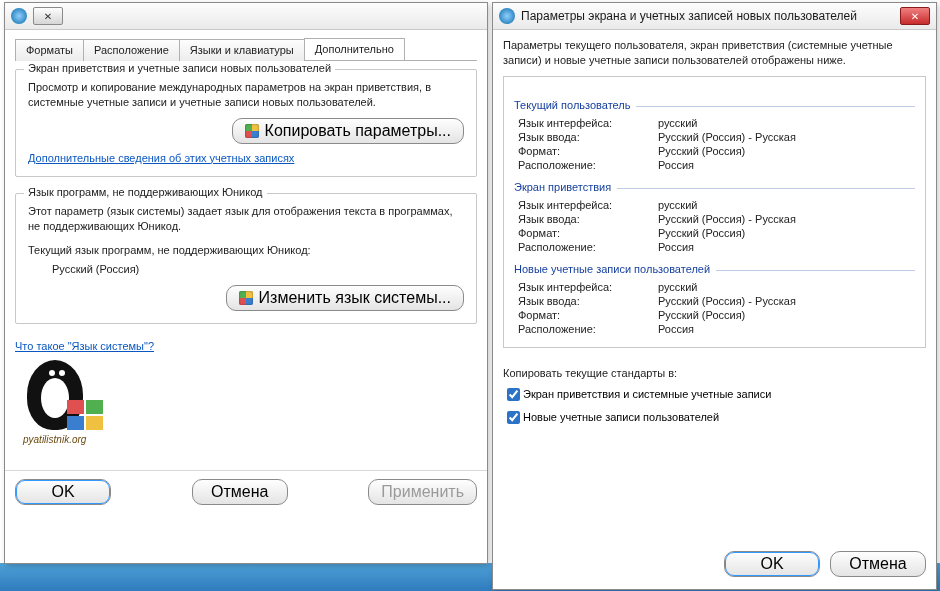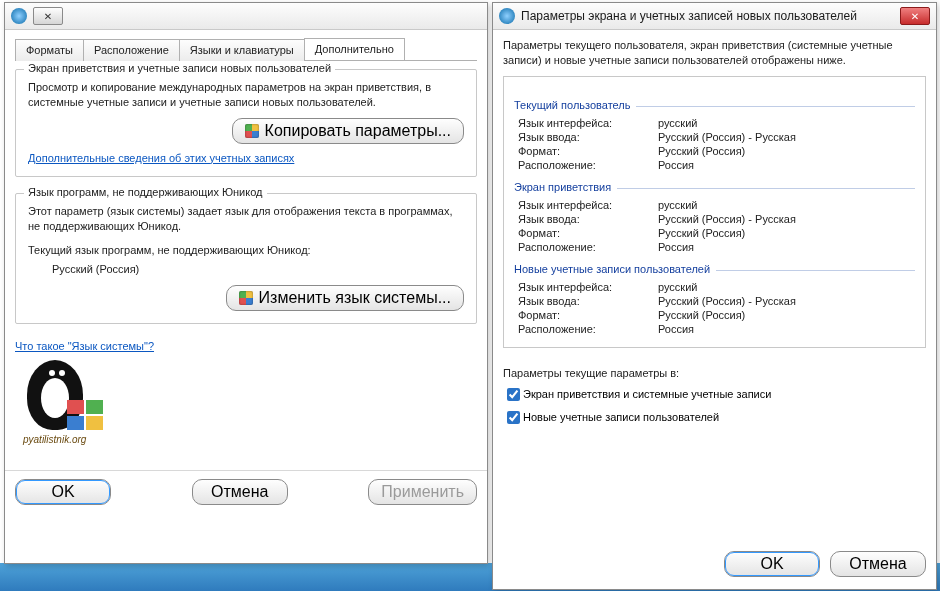--- a/index.html
+++ b/index.html
@@ -198,21 +198,21 @@
                 </div>
                 <div class="row">
                   <span class="k">Расположение:</span>
                   <span class="v">Россия</span>
                 </div>
               </div>
             </div>
           </div>
     </div>
 
-    <div style="margin-top:18px" class="plain">Параметры текущие параметры в:</div>
+    <div style="margin-top:18px" class="plain">Копировать текущие стандарты в:</div>
     <label class="ck">
       <input type="checkbox" checked="" style="">
       <span>Экран приветствия и системные учетные записи</span>
     </label>
     <label class="ck">
       <input type="checkbox" checked="" style="">
       <span>Новые учетные записи пользователей</span>
     </label>
   </div>
   <div class="btnrow" style="position:absolute;bottom:4px;right:0">

